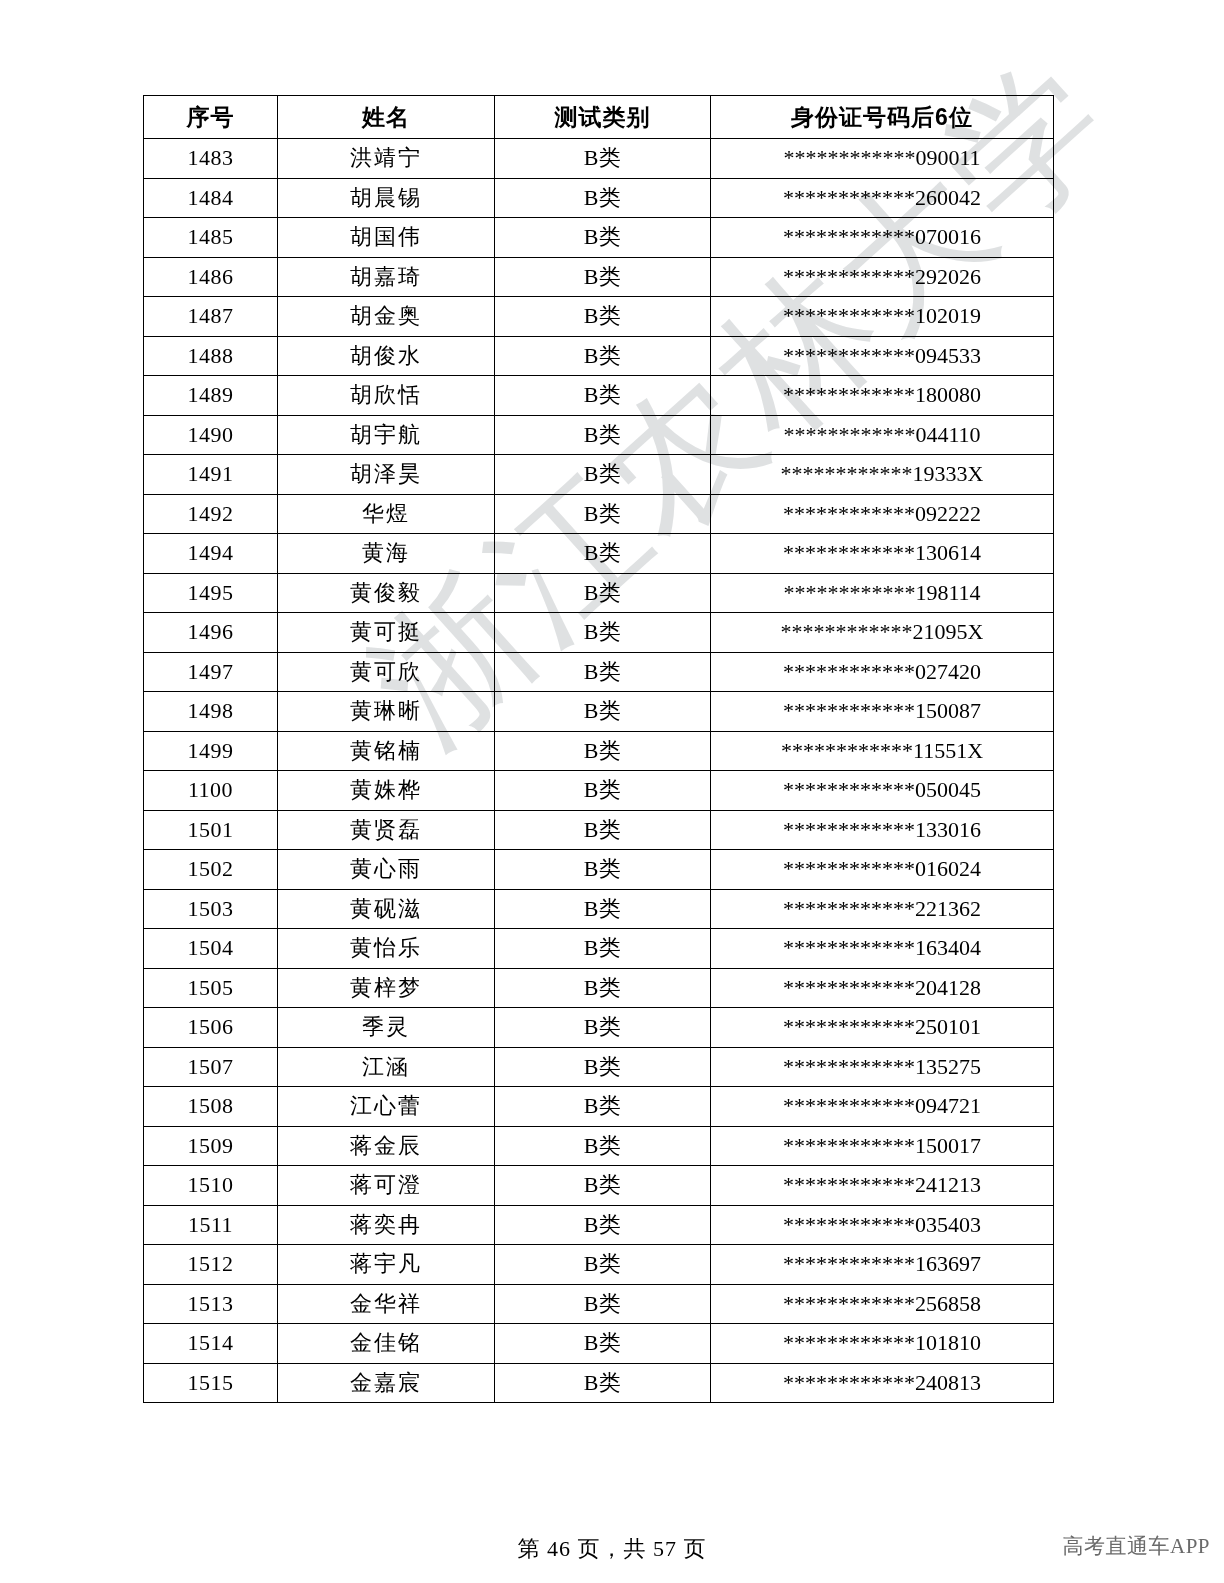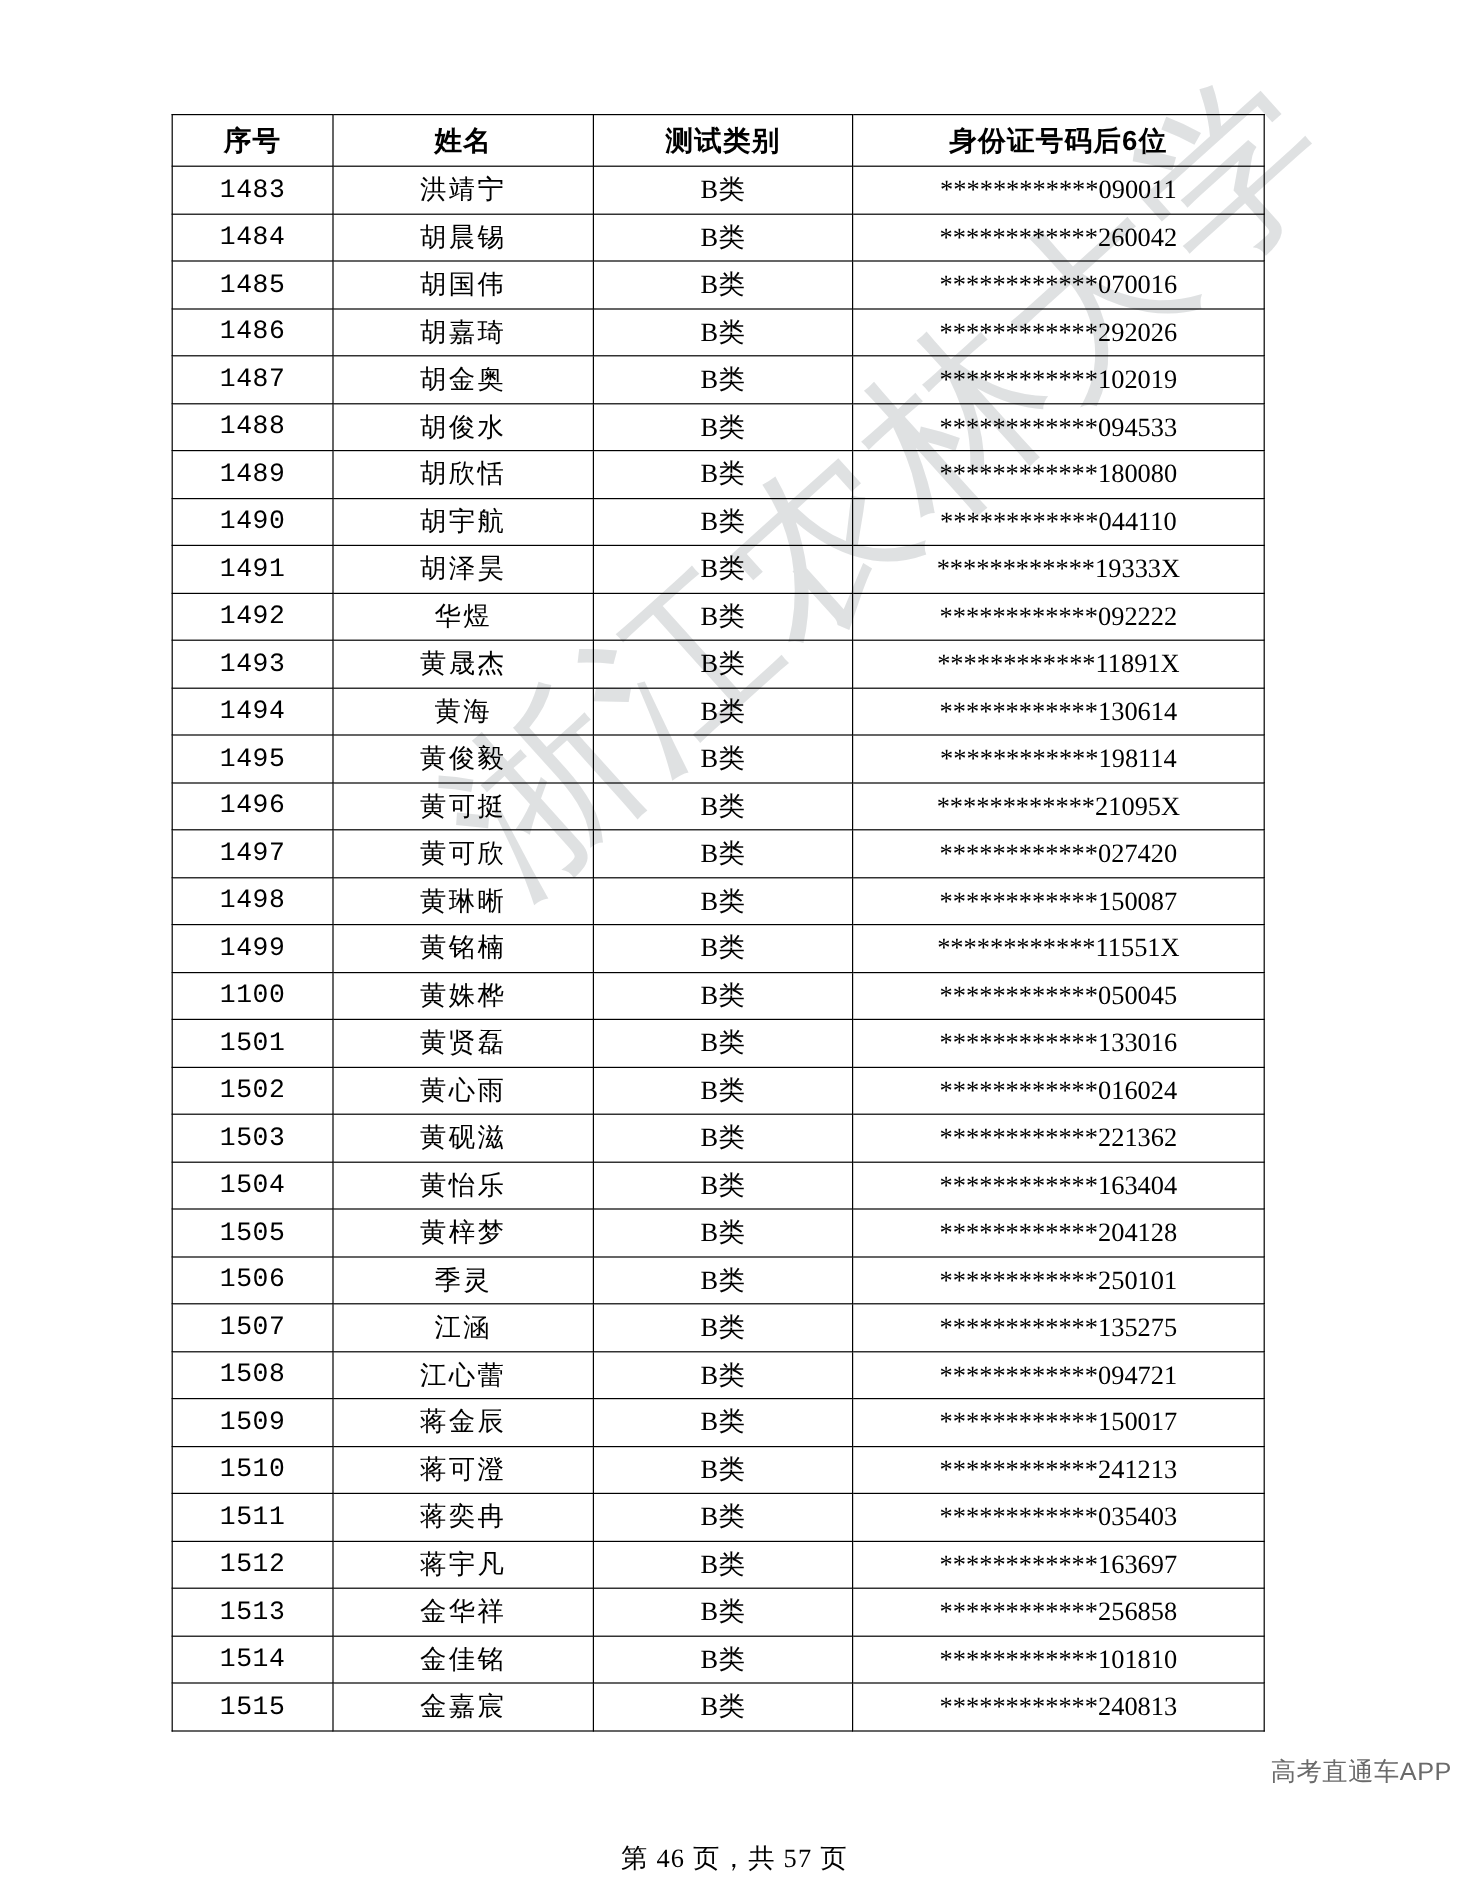--- a/index.html
+++ b/index.html
@@ -80,45 +80,45 @@
     font-size: 23px;
     font-weight: 700;
     font-family: "Liberation Sans", "DejaVu Sans", sans-serif;
     letter-spacing: 1px;
   }
   #roster-table tbody td {
     height: 38.5px;
     font-size: 22px;
     font-weight: 400;
   }
-  td.cell-seq  { font-size: 22px; letter-spacing: 0.5px; font-family: Liberation Mono, monospace; }
+  td.cell-seq  { font-size: 22px; letter-spacing: 0.5px; }
   td.cell-name { font-size: 23px; letter-spacing: 2px; }
   td.cell-cat  { font-size: 22px; letter-spacing: 0.5px; }
   td.cell-id   { font-size: 22px; letter-spacing: 0px; white-space: nowrap; }
 
   
   #page-footer {
     position: absolute;
     left: 0;
     top: 1490px;
     width: 1224px;
     text-align: center;
     font-size: 22px;
     font-family: "Liberation Serif", "DejaVu Serif", serif;
     letter-spacing: 1px;
     z-index: 11;
     margin-top: 44px;
   }
   #app-credit {
     position: absolute;
     right: 14px;
-    top: 1462px;
+    top: 1532px;
     font-size: 21px;
     color: #6a6a6a;
-    font-family: Liberation Sans, sans-serif;
+    font-family: Liberation Serif, serif;
     letter-spacing: 0.5px;
     z-index: 11;
   }
 </style>
 </head>
 <body>
 
 <div id="watermark-layer">
   <div id="watermark-text">浙江农林大学</div>
 </div>
@@ -195,26 +195,20 @@
           <td class="cell-cat">B类</td>
           <td class="cell-id">************19333X</td>
         </tr>
         <tr>
           <td class="cell-seq">1492</td>
           <td class="cell-name">华煜</td>
           <td class="cell-cat">B类</td>
           <td class="cell-id">************092222</td>
         </tr>
         <tr>
-          <td class="cell-seq">1493</td>
-          <td class="cell-name">黄晟杰</td>
-          <td class="cell-cat">B类</td>
-          <td class="cell-id">************11891X</td>
-        </tr>
-        <tr>
           <td class="cell-seq">1494</td>
           <td class="cell-name">黄海</td>
           <td class="cell-cat">B类</td>
           <td class="cell-id">************130614</td>
         </tr>
         <tr>
           <td class="cell-seq">1495</td>
           <td class="cell-name">黄俊毅</td>
           <td class="cell-cat">B类</td>
           <td class="cell-id">************198114</td>

